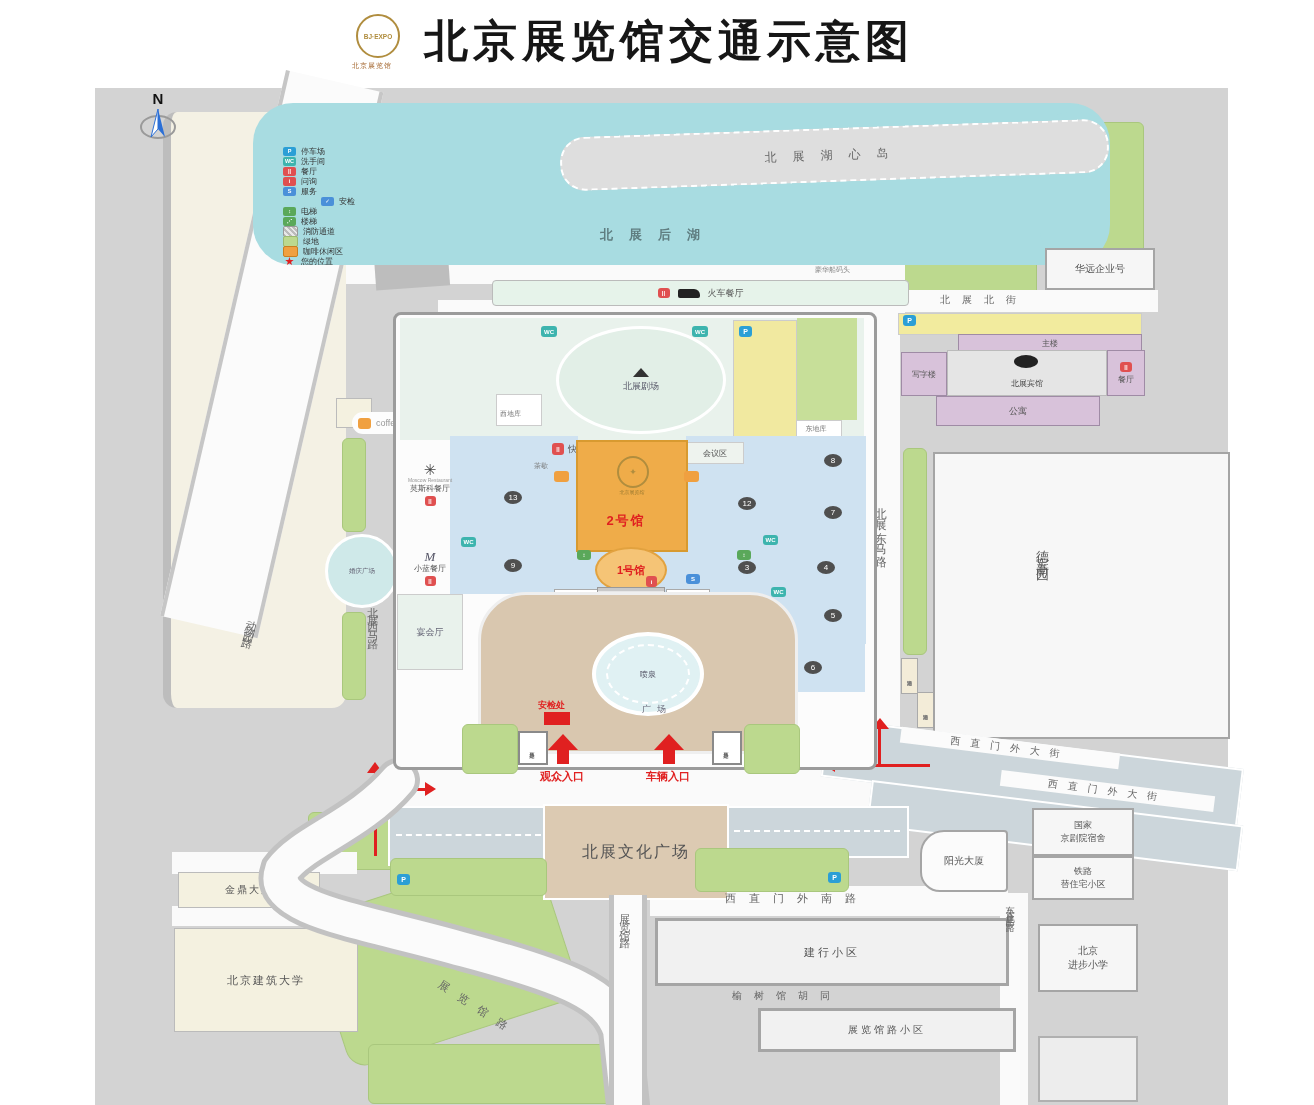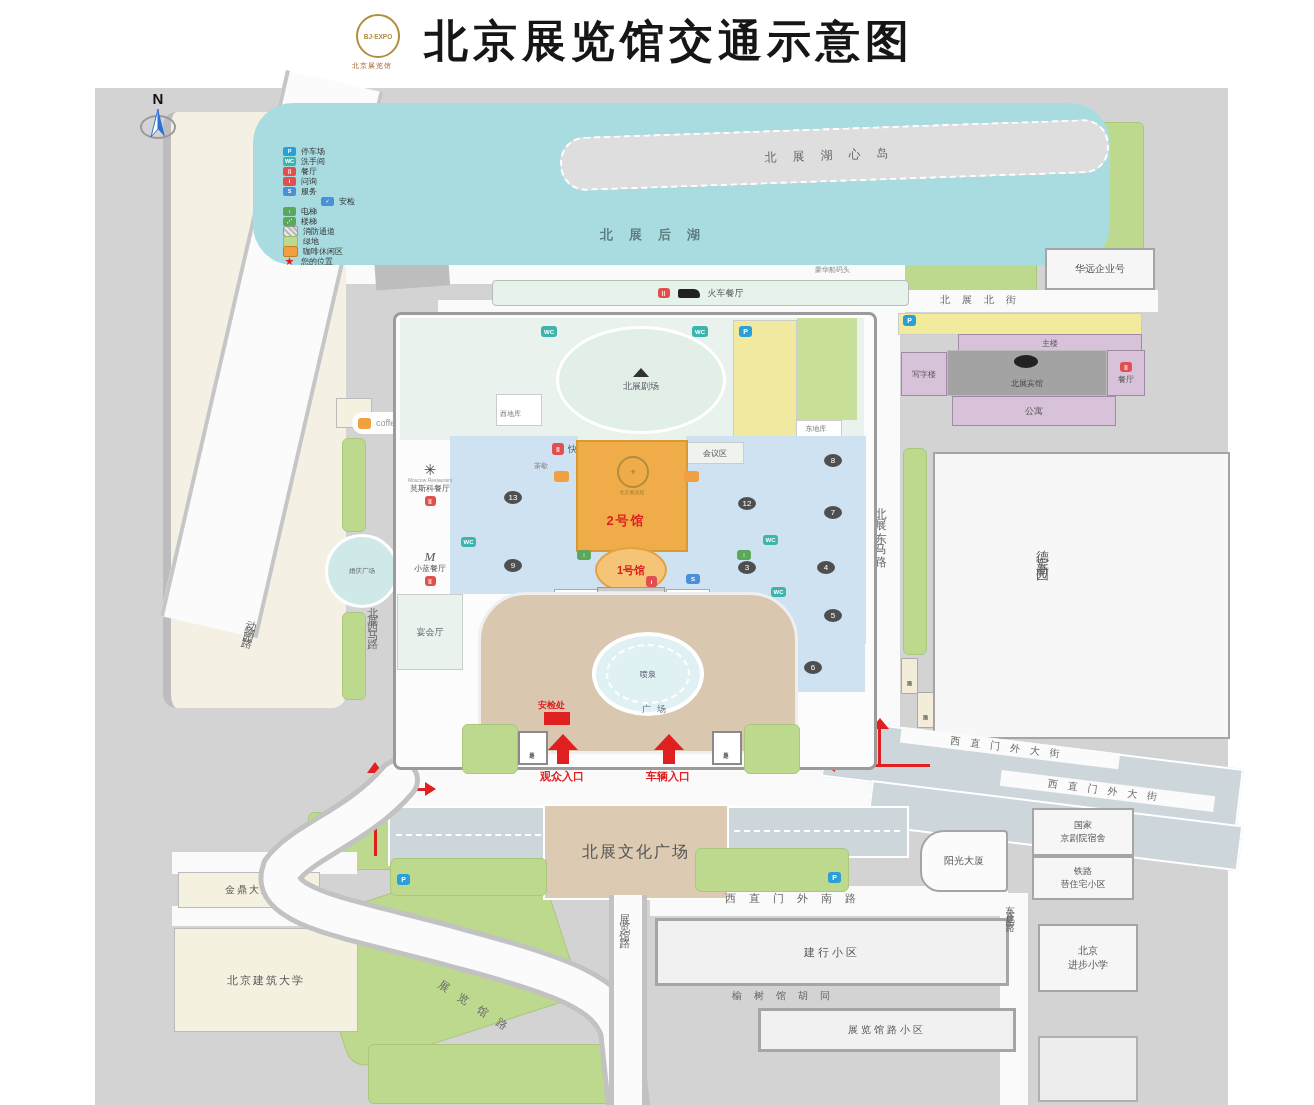--- a/index.html
+++ b/index.html
@@ -78,29 +78,29 @@
     </div>
   <div class="lbl" style="left:940px;top:294px;font-size:10px;letter-spacing:12px;color:#666;">北展北街</div>
   <div class="abs" style="left:898px;top:313px;width:242px;height:20px;background:#f2eb9e;border:1px solid #ccc;"></div>
   <div class="ico" style="left:903px;top:315px;width:13px;height:11px;background:#2b9fd6;font-size:7px;">P</div>
   <div class="pur" style="left:958px;top:334px;width:182px;height:16px;font-size:8px;">
       <span>主楼</span>
     </div>
   <div class="pur" style="left:901px;top:352px;width:44px;height:42px;font-size:8px;">
       <span>写字楼</span>
     </div>
-  <div class="abs" style="left:947px;top:350px;width:158px;height:44px;background:#a3a3a3;border:1px solid #bbb;">
+  <div class="abs" style="left:947px;top:350px;width:158px;height:44px;background:#e5e5e5;border:1px solid #bbb;">
     <div class="abs" style="left:66px;top:4px;width:24px;height:13px;background:#222;border-radius:50%;"></div>
     <div class="lbl" style="left:0;top:28px;width:158px;text-align:center;font-size:8px;color:#444;">北展宾馆</div>
   </div>
   <div class="pur" style="left:1107px;top:350px;width:36px;height:44px;flex-direction:column;font-size:8px;gap:2px;">
     <span class="ico" style="position:static;width:12px;height:10px;background:#e05050;">||</span>
     <span>餐厅</span>
   </div>
-  <div class="pur" style="left:936px;top:396px;width:162px;height:28px;font-size:9px;margin-left:16px;">
+  <div class="pur" style="left:936px;top:396px;width:162px;height:28px;font-size:9px;">
       <span>公寓</span>
     </div>
 
   <div class="lbl v" style="left:873px;top:498px;font-size:12px;letter-spacing:12px;color:#666;">北展东马路</div>
   <div class="grn" style="left:903px;top:448px;width:22px;height:205px;"></div>
   <div class="abs v ctr" style="left:901px;top:658px;width:15px;height:34px;background:#f3ecd8;border:1px solid #aaa;font-size:5px;color:#777;">消防通道</div>
   <div class="abs v ctr" style="left:917px;top:692px;width:15px;height:34px;background:#f3ecd8;border:1px solid #aaa;font-size:5px;color:#777;">消防通道</div>
   <div class="bld" style="left:933px;top:452px;width:293px;height:283px;background:#f7f7f7;">
     <span class="v" style="font-size:13px;letter-spacing:6px;position:absolute;left:98px;top:86px;">德宝新园</span>
   </div>

